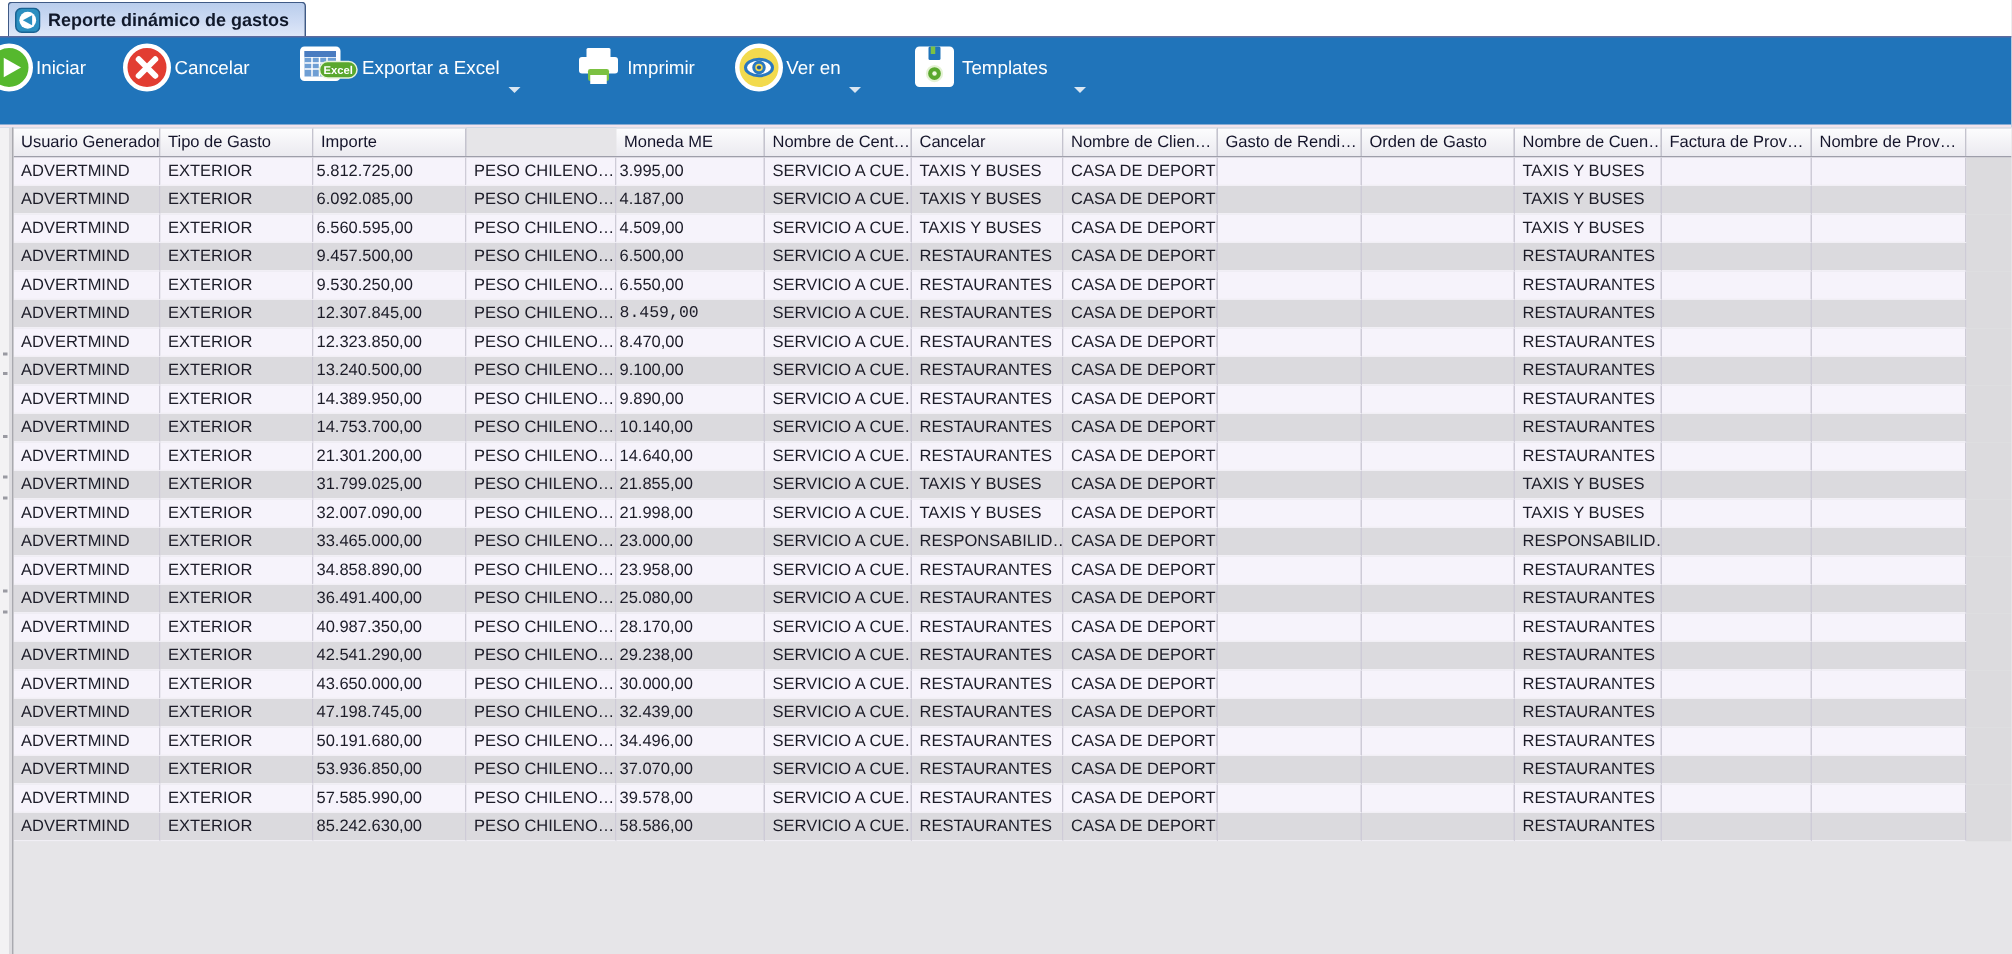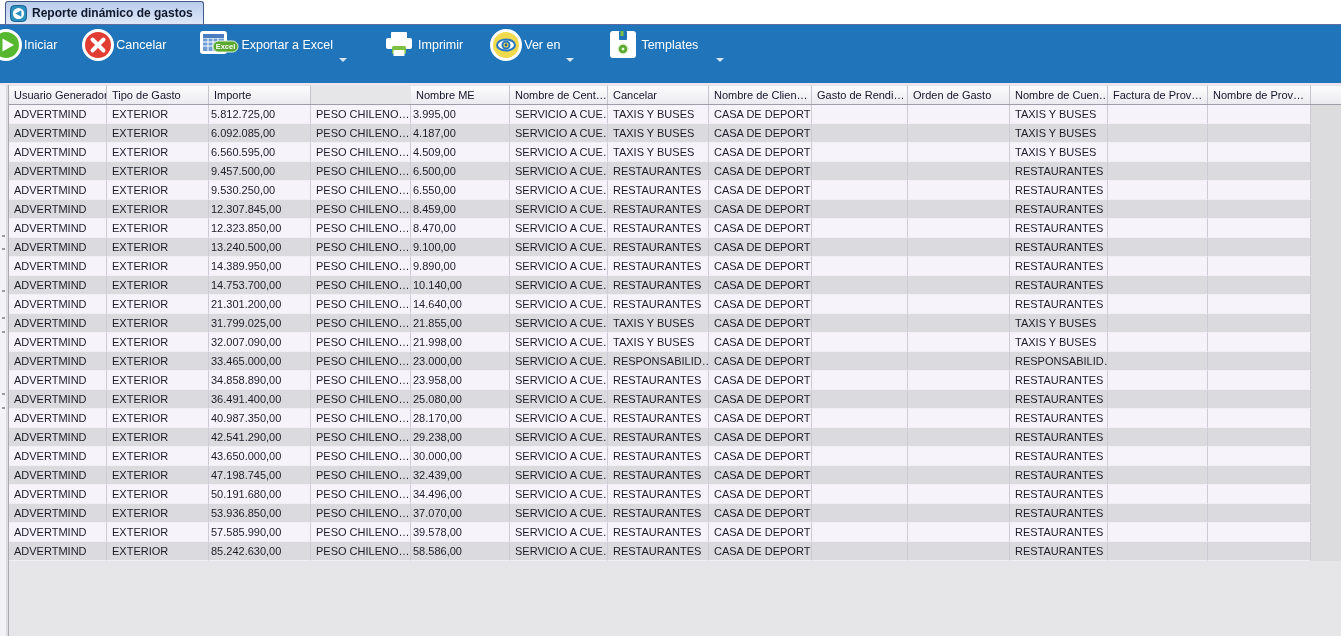--- a/index.html
+++ b/index.html
@@ -181,21 +181,21 @@
   </div>
 
   <div class="main">
 
 
     <div class="ghead">
         <div class="hcell" style="width: 98px;">Usuario Generador</div>
         <div class="hcell" style="width: 102px;">Tipo de Gasto</div>
         <div class="hcell" style="width: 102px;">Importe</div>
         <div class="hcell" style="width: 100px; margin-top: 36px;">Moneda</div>
-        <div class="hcell" style="width: 99px;">Nombre ME</div>
+        <div class="hcell" style="width: 99px;">Moneda ME</div>
         <div class="hcell" style="width: 98px;">Nombre de Cent…</div>
         <div class="hcell" style="width: 101px;">Cancelar</div>
         <div class="hcell" style="width: 103px;">Nombre de Clien…</div>
         <div class="hcell" style="width: 96px;">Gasto de Rendi…</div>
         <div class="hcell" style="width: 102px;">Orden de Gasto</div>
         <div class="hcell" style="width: 98px;">Nombre de Cuen…</div>
         <div class="hcell" style="width: 100px;">Factura de Prov…</div>
         <div class="hcell" style="width: 103px;">Nombre de Prov…</div>
         <div class="hcell hfill"></div>
       </div>
@@ -297,21 +297,21 @@
           <div class="cell cfill"></div>
         </div>
         <div class="grow even">
           <div class="cell" style="width: 98px;">ADVERTMIND</div>
           <div class="cell" style="width: 102px;">EXTERIOR</div>
           <div class="cell right" style="width: 102px;">12.307.845,00</div>
           <div class="cell flex" style="width: 100px;">
             <span>PESO CHILENO</span>
             <span>…</span>
           </div>
-          <div class="cell right" style="width: 99px;">8.459,00</div>
+          <div class="cell right" style="width: 99px; font-family: Liberation Mono, monospace;">8.459,00</div>
           <div class="cell" style="width: 98px;">SERVICIO A CUE…</div>
           <div class="cell" style="width: 101px;">RESTAURANTES</div>
           <div class="cell" style="width: 103px;">CASA DE DEPORTE</div>
           <div class="cell" style="width: 96px;"></div>
           <div class="cell" style="width: 102px;"></div>
           <div class="cell" style="width: 98px;">RESTAURANTES</div>
           <div class="cell" style="width: 100px;"></div>
           <div class="cell" style="width: 103px;"></div>
           <div class="cell cfill"></div>
         </div>

